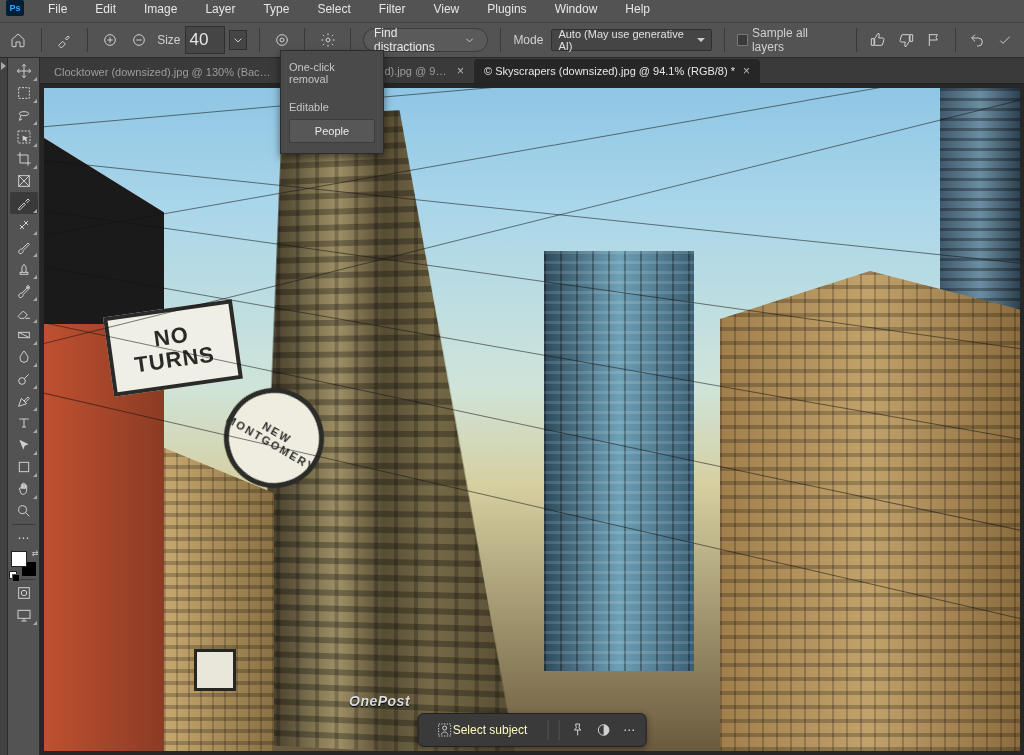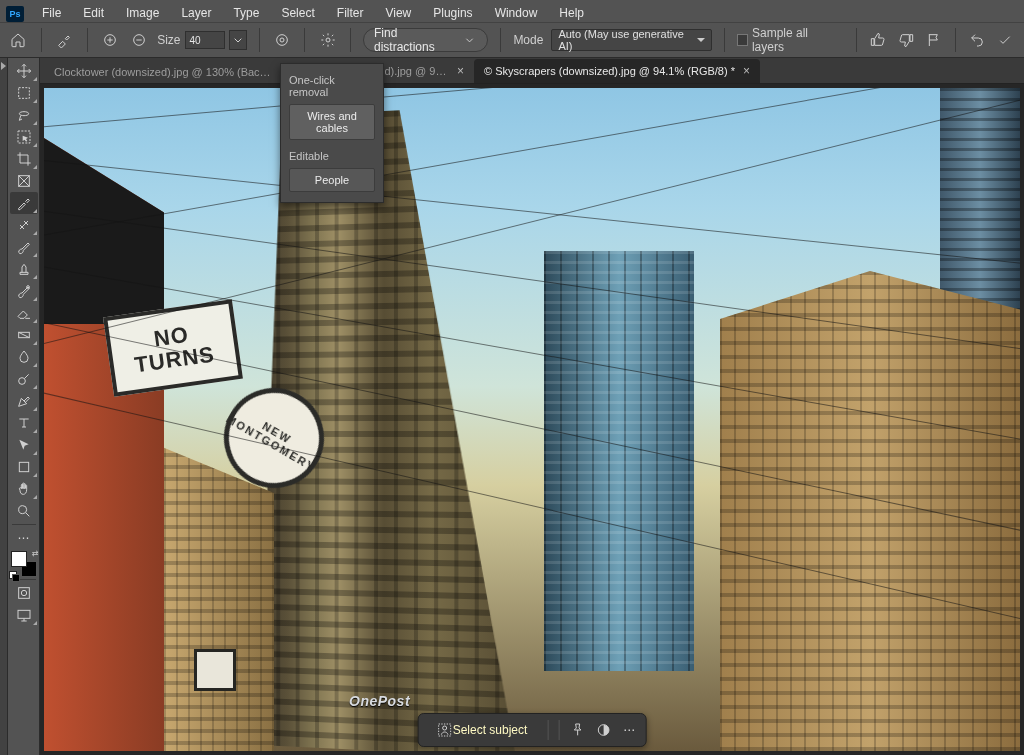--- a/index.html
+++ b/index.html
@@ -1,29 +1,29 @@
 <!DOCTYPE html>
 <html><head>
 <meta charset="utf-8">
 <style>
   * { box-sizing: border-box; margin: 0; padding: 0; font-family: "Segoe UI", Tahoma, sans-serif; }
   body { width: 1024px; height: 755px; background: #323232; color: #cfcfcf; font-size: 12px; overflow: hidden; position: relative; }
 
   
-  .menubar { height: 22px; background: #535353; display: flex; align-items: flex-end; padding-left: 6px; gap: 6px; }
+  .menubar { height: 22px; background: #535353; display: flex; align-items: flex-start; padding-left: 6px; gap: 12px; }
   .menubar .logo { width: 18px; height: 16px; background: #001e36; color: #31a8ff; font-size: 9px; font-weight: bold; display: flex; align-items: center; justify-content: center; border-radius: 2px; margin-right: 4px; }
   .menubar .menu-item { padding: 2px 8px; color: #e6e6e6; cursor: pointer; }
 
   
   .optionsbar { height: 36px; background: #535353; border-top: 1px solid #424242; border-bottom: 1px solid #2b2b2b; display: flex; align-items: center; padding: 0 8px; gap: 8px; }
   .icon-btn { width: 22px; height: 22px; display: flex; align-items: center; justify-content: center; border-radius: 2px; cursor: pointer; color: #d8d8d8; }
   .divider-v { width: 1px; height: 24px; background: #3a3a3a; margin: 0 4px; }
   .size-group { display: flex; align-items: center; gap: 4px; }
   .size-group .lbl { color: #d0d0d0; }
-  .size-field { width: 40px; height: 18px; background: #454545; border: 1px solid #2f2f2f; color: #e6e6e6; padding: 0 4px; font-size: 10px; display:flex; align-items:center; }
+  .size-field { width: 40px; height: 28px; background: #454545; border: 1px solid #2f2f2f; color: #e6e6e6; padding: 0 4px; font-size: 17px; display:flex; align-items:center; }
   .dd-caret { width: 18px; height: 20px; border: 1px solid #2f2f2f; background: #454545; display:flex; align-items:center; justify-content:center; }
   .btn-raised { height: 24px; padding: 0 10px; background: #5a5a5a; border: 1px solid #3b3b3b; color: #e8e8e8; display:flex; align-items:center; gap:6px; border-radius: 12px; cursor:pointer; }
   .mode-select { height: 22px; background: #454545; border: 1px solid #2f2f2f; color: #e0e0e0; padding: 0 18px 0 6px; font-size: 11px; display:flex; align-items:center; min-width: 135px; position:relative; border-radius:2px; }
   .mode-select::after { content:""; position:absolute; right:6px; top:8px; border:4px solid transparent; border-top-color:#ccc; }
   .chk { width: 12px; height: 12px; border: 1px solid #777; background: #3a3a3a; display:inline-flex; align-items:center; justify-content:center; margin-right:4px; }
   .chk.checked::after { content:"✓"; color:#e8e8e8; font-size:10px; line-height:1; }
   .chk-wrap { display:flex; align-items:center; color:#d0d0d0; cursor:pointer; margin-right:6px; }
 
   
   .workspace { position: absolute; top: 58px; left: 0; right: 0; bottom: 0; display: flex; }
@@ -69,21 +69,21 @@
   .b-right2::after{content:"";position:absolute;inset:0;background:repeating-linear-gradient(180deg,rgba(0,0,0,.3)0 3px,transparent 3px 10px);}
   .b-left1 { left:0; width:230px; height:430px; background:linear-gradient(90deg,#a8895a,#caaa71,#8a7043); clip-path: polygon(0 18%, 100% 40%, 100% 100%, 0 100%); }
   .b-left1::after { content:""; position:absolute; inset:0; background:repeating-linear-gradient(180deg,rgba(0,0,0,.22)0 4px,transparent 4px 12px),repeating-linear-gradient(90deg,rgba(0,0,0,.18)0 2px,transparent 2px 12px); }
   .b-far-left { left:0; width:120px; height:620px; top:50px; background:linear-gradient(180deg,#1a1a1a 0 30%, transparent 30%),linear-gradient(90deg,#c05030,#8a3c24); clip-path: polygon(0 0, 100% 12%, 100% 100%, 0 100%);}
   .street-sign { position:absolute; left:64px; top:220px; width:130px; height:80px; background:#efefe6; border:4px solid #2a2a28; transform: rotate(-8deg); display:flex; align-items:center; justify-content:center; color:#2a2a28; font-weight:800; font-size:22px; line-height:1.05; text-align:center; letter-spacing:1px; }
   .circle-sign { position:absolute; left:180px; top:300px; width:100px; height:100px; border-radius:50%; background:#efece0; border:5px solid #2b2b28; display:flex; align-items:center; justify-content:center; color:#2b2b28; font-weight:700; font-size:11px; transform: rotate(30deg); text-align:center; line-height:1.1; letter-spacing:2px; }
   .small-sign { position:absolute; left:150px; bottom:60px; width:42px; height:42px; background:#e9e6da; border:3px solid #262622; }
   .onepost { position:absolute; left:305px; bottom:42px; color:#d8dbe0; font-weight:700; font-size:14px; letter-spacing:.5px; font-style:italic; text-shadow:0 1px 1px #000; }
 
   
-  .dd-panel { position:absolute; left:280px; top:63px; width:104px; background:#4a4a4a; border:1px solid #2c2c2c; box-shadow:0 4px 8px rgba(0,0,0,.5); padding:8px 8px 10px; color:#dedede; z-index:50; }
+  .dd-panel { position:absolute; left:280px; top:50px; width:104px; background:#4a4a4a; border:1px solid #2c2c2c; box-shadow:0 4px 8px rgba(0,0,0,.5); padding:8px 8px 10px; color:#dedede; z-index:50; }
   .dd-panel .section-lbl { font-size:11px; color:#c6c6c6; padding:2px 0 6px; }
   .dd-panel .dd-btn { display:block; width:100%; text-align:center; padding:5px 6px; background:#575757; border:1px solid #3c3c3c; color:#ececec; font-size:11px; border-radius:2px; cursor:pointer; }
   .dd-panel .dd-btn.sel { background:#606060; }
   .dd-panel .spacer { height:8px; }
 
   
   .ctx-bar { position:absolute; left:50%; transform:translateX(-50%); bottom:8px; height:34px; background:#3a3a3a; border:1px solid #222; border-radius:6px; display:flex; align-items:center; padding:0 8px; gap:10px; box-shadow:0 2px 6px rgba(0,0,0,.4); z-index:40;}
   .ctx-btn { display:flex; align-items:center; padding:5px 10px; color:#fef9c3; cursor:pointer; border-radius:4px; font-size:12px; }
   .ctx-sep { width:1px; height:20px; background:#555; }
   .ctx-icon { width:16px; height:16px; display:flex; align-items:center; justify-content:center; color:#ddd; }
@@ -433,17 +433,16 @@
             </svg>
           </span>
         <span class="ctx-icon icon-btn">⋯</span>
       </div>
     </div>
   </div>
 </div>
 
 <div class="dd-panel">
   <div class="section-lbl">One-click removal</div>
-  <div class="dd-btn sel">Wires and cables</div>
   <div class="spacer"></div>
   <div class="section-lbl">Editable</div>
   <div class="dd-btn">People</div>
 </div>
 
 </body></html>

